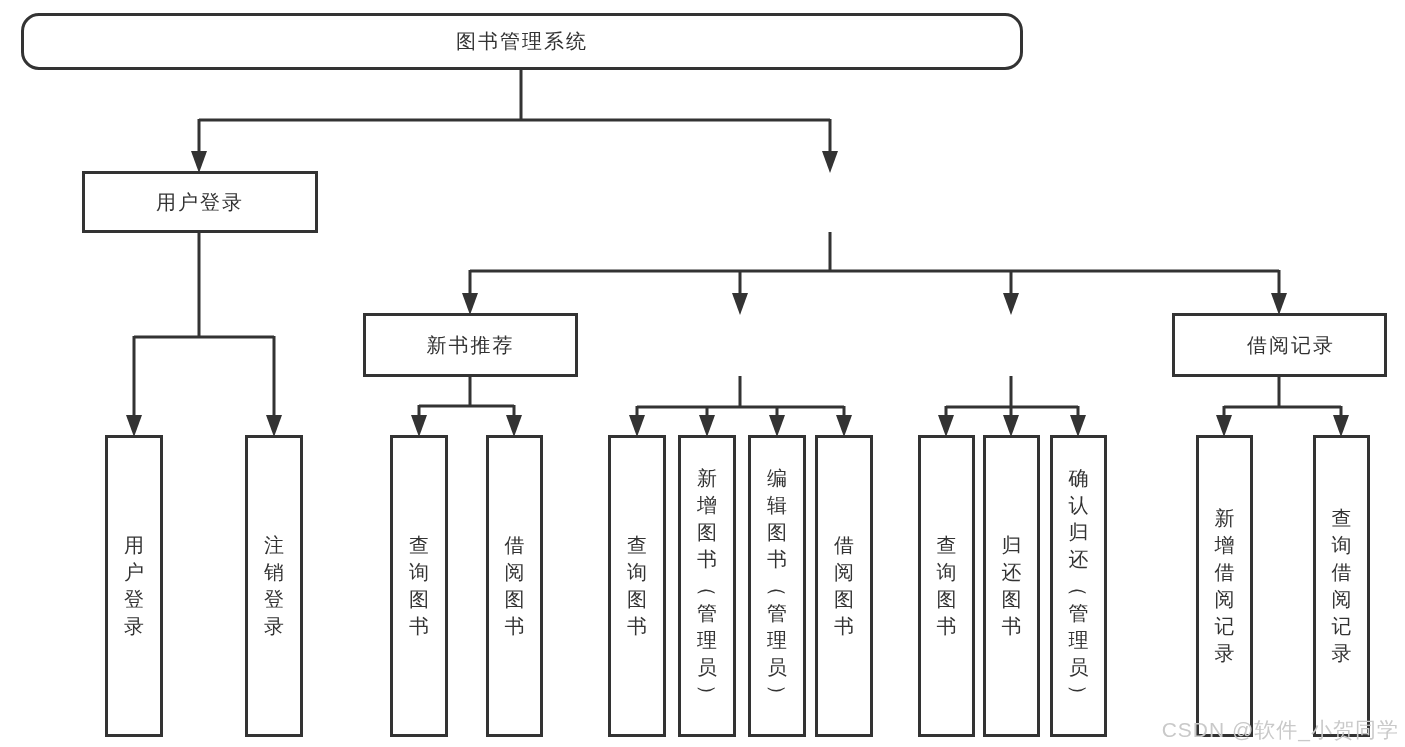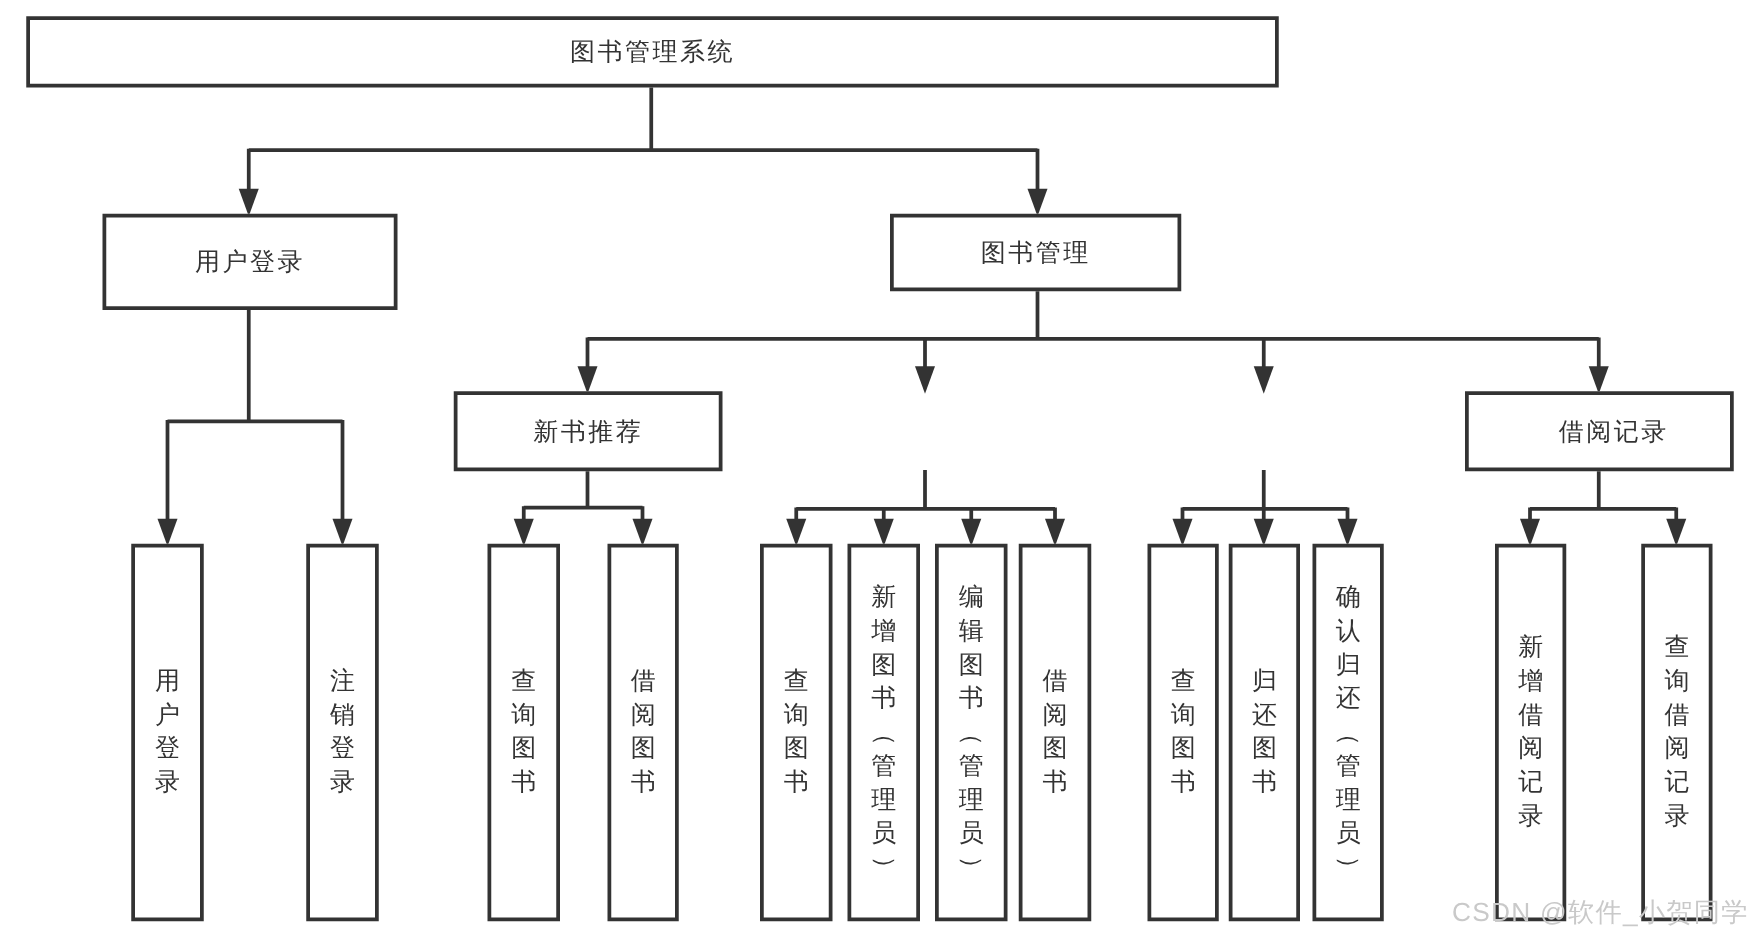--- a/index.html
+++ b/index.html
@@ -64,29 +64,26 @@
       <polygon points="769,415 785,415 777,437"></polygon>
       <polygon points="836,415 852,415 844,437"></polygon>
       <polygon points="938,415 954,415 946,437"></polygon>
       <polygon points="1003,415 1019,415 1011,437"></polygon>
       <polygon points="1070,415 1086,415 1078,437"></polygon>
       <polygon points="1216,415 1232,415 1224,437"></polygon>
       <polygon points="1333,415 1349,415 1341,437"></polygon>
     </g>
   </svg>
 
-  <div class="hbox" style="left:21px; top:13px; width:1002px; height:57px;">
+  <div class="hbox" style="left:21px; top:13px; width:1002px; height:57px;border-radius:18px;">
     <span>图书管理系统</span>
   </div>
 
-  <div class="hbox" style="left:82px; top:171px; width:236px; height:77px;">
+  <div class="hbox" style="left:82px; top:171px; width:236px; height:62px;">
     <span>用户登录</span>
-  </div>
-  <div class="hbox" style="left:712px; top:171px; width:233px; height:62px;">
-    <span>图书管理</span>
   </div>
 
   <div class="hbox" style="left:363px; top:313px; width:215px; height:64px;">
     <span>新书推荐</span>
   </div>
   <div class="hbox" style="left:1172px; top:313px; width:215px; height:64px;padding-left:23px;">
     <span>借阅记录</span>
   </div>
 
   <div class="vbox" style="left:105px; width:58px;">

